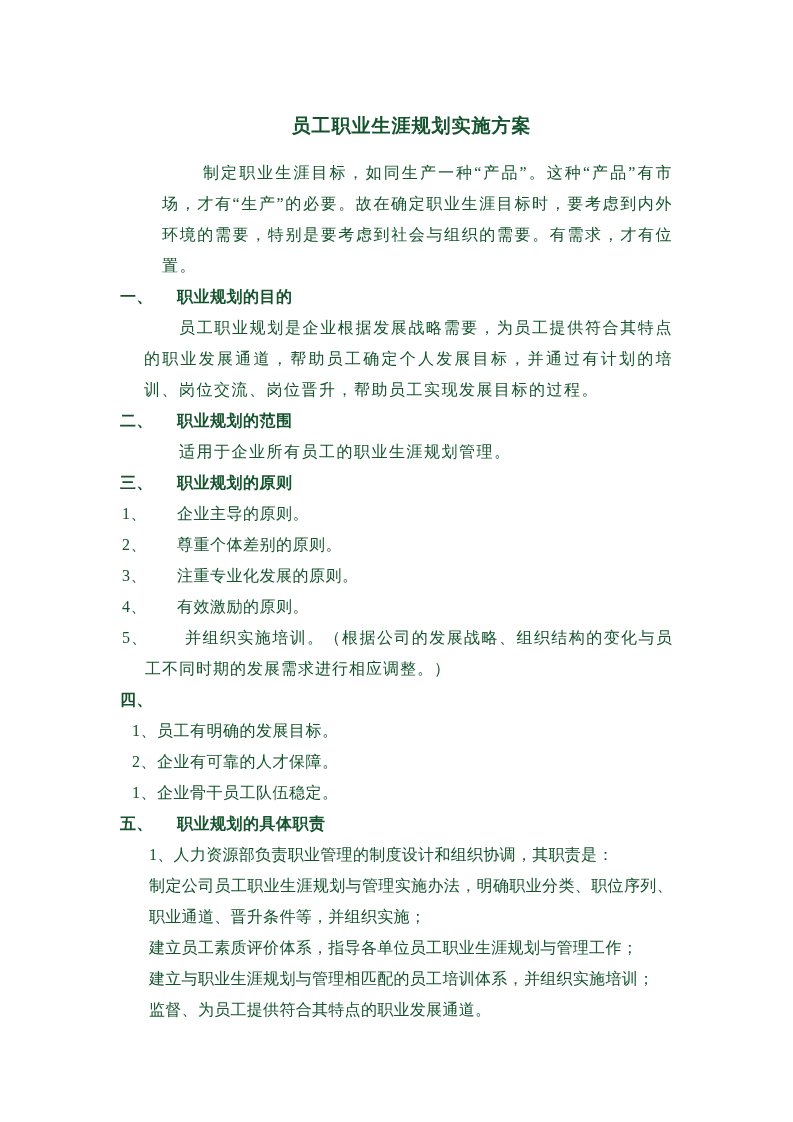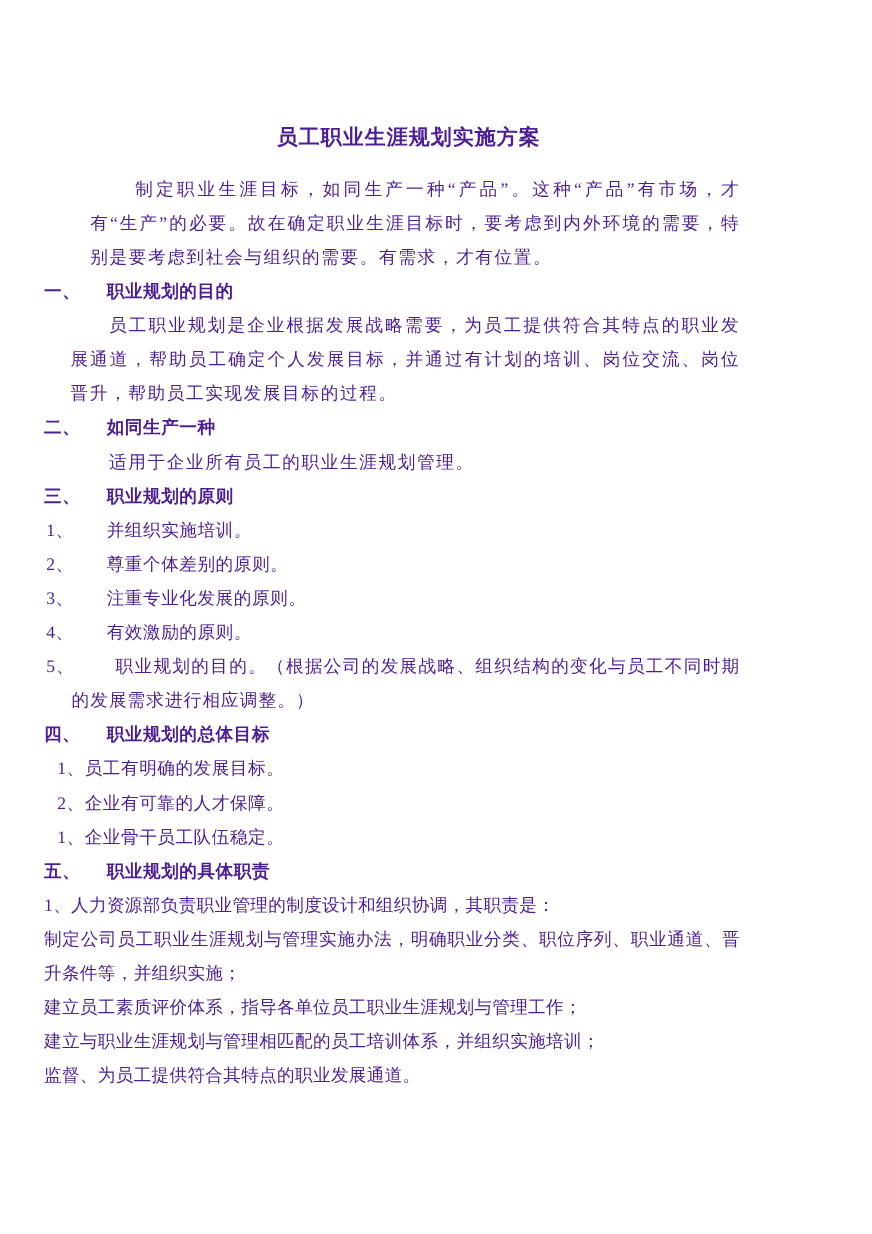--- a/index.html
+++ b/index.html
@@ -7,22 +7,22 @@
     padding: 0;
     background: #ffffff;
   }
   .page {
     position: relative;
     width: 793px;
     height: 1122px;
     margin: 0 auto;
     background: #ffffff;
     box-sizing: border-box;
-    padding: 110px 120px 0 40px;
-    color: #4c1d95;
+    padding: 110px 120px 0 120px;
+    color: #14532d;
     font-family: "Liberation Serif", "DejaVu Serif", serif;
     font-size: 16px;
     line-height: 31px;
     overflow: hidden;
   }
   .doc-title {
     margin: 0 0 16px 30px;
     text-align: center;
     font-weight: bold;
     font-size: 19px;
@@ -75,20 +75,21 @@
     position: absolute;
     left: 2px;
     top: 0;
     text-indent: 0;
   }
   .li-plain {
     margin-left: 12px;
     letter-spacing: 0.5px;
   }
   .p-duty {
+    margin-left: 29px;
     text-align: justify;
     text-justify: inter-character;
     letter-spacing: 0.3px;
   }
 </style>
 </head>
 <body>
 
 <div class="page">
 
@@ -97,51 +98,50 @@
   <p class="intro">制定职业生涯目标，如同生产一种“产品”。这种“产品”有市场，才有“生产”的必要。故在确定职业生涯目标时，要考虑到内外环境的需要，特别是要考虑到社会与组织的需要。有需求，才有位置。</p>
 
   <div class="sec-heading">
     <span class="sec-num">一、</span>
     <span class="sec-title">职业规划的目的</span>
   </div>
   <p class="sec-para">员工职业规划是企业根据发展战略需要，为员工提供符合其特点的职业发展通道，帮助员工确定个人发展目标，并通过有计划的培训、岗位交流、岗位晋升，帮助员工实现发展目标的过程。</p>
 
   <div class="sec-heading">
     <span class="sec-num">二、</span>
-    <span class="sec-title">如同生产一种</span>
+    <span class="sec-title">职业规划的范围</span>
   </div>
   <p class="sec-para">适用于企业所有员工的职业生涯规划管理。</p>
 
   <div class="sec-heading">
     <span class="sec-num">三、</span>
     <span class="sec-title">职业规划的原则</span>
   </div>
   <div class="li-tab">
     <span class="li-num">1、</span>
-    <span class="li-text">并组织实施培训。</span>
+    <span class="li-text">企业主导的原则。</span>
   </div>
   <div class="li-tab">
     <span class="li-num">2、</span>
     <span class="li-text">尊重个体差别的原则。</span>
   </div>
   <div class="li-tab">
     <span class="li-num">3、</span>
     <span class="li-text">注重专业化发展的原则。</span>
   </div>
   <div class="li-tab">
     <span class="li-num">4、</span>
     <span class="li-text">有效激励的原则。</span>
   </div>
   <div class="li-hang">
-    <span class="li-num">5、</span><span>职业规划的目的。（根据公司的发展战略、组织结构的变化与员工不同时期的发展需求进行相应调整。）</span>
+    <span class="li-num">5、</span><span>并组织实施培训。（根据公司的发展战略、组织结构的变化与员工不同时期的发展需求进行相应调整。）</span>
   </div>
 
   <div class="sec-heading">
     <span class="sec-num">四、</span>
-    <span class="sec-title">职业规划的总体目标</span>
   </div>
   <p class="li-plain">1、员工有明确的发展目标。</p>
   <p class="li-plain">2、企业有可靠的人才保障。</p>
   <p class="li-plain">1、企业骨干员工队伍稳定。</p>
 
   <div class="sec-heading">
     <span class="sec-num">五、</span>
     <span class="sec-title">职业规划的具体职责</span>
   </div>
   <p class="p-duty">1、人力资源部负责职业管理的制度设计和组织协调，其职责是：</p>

